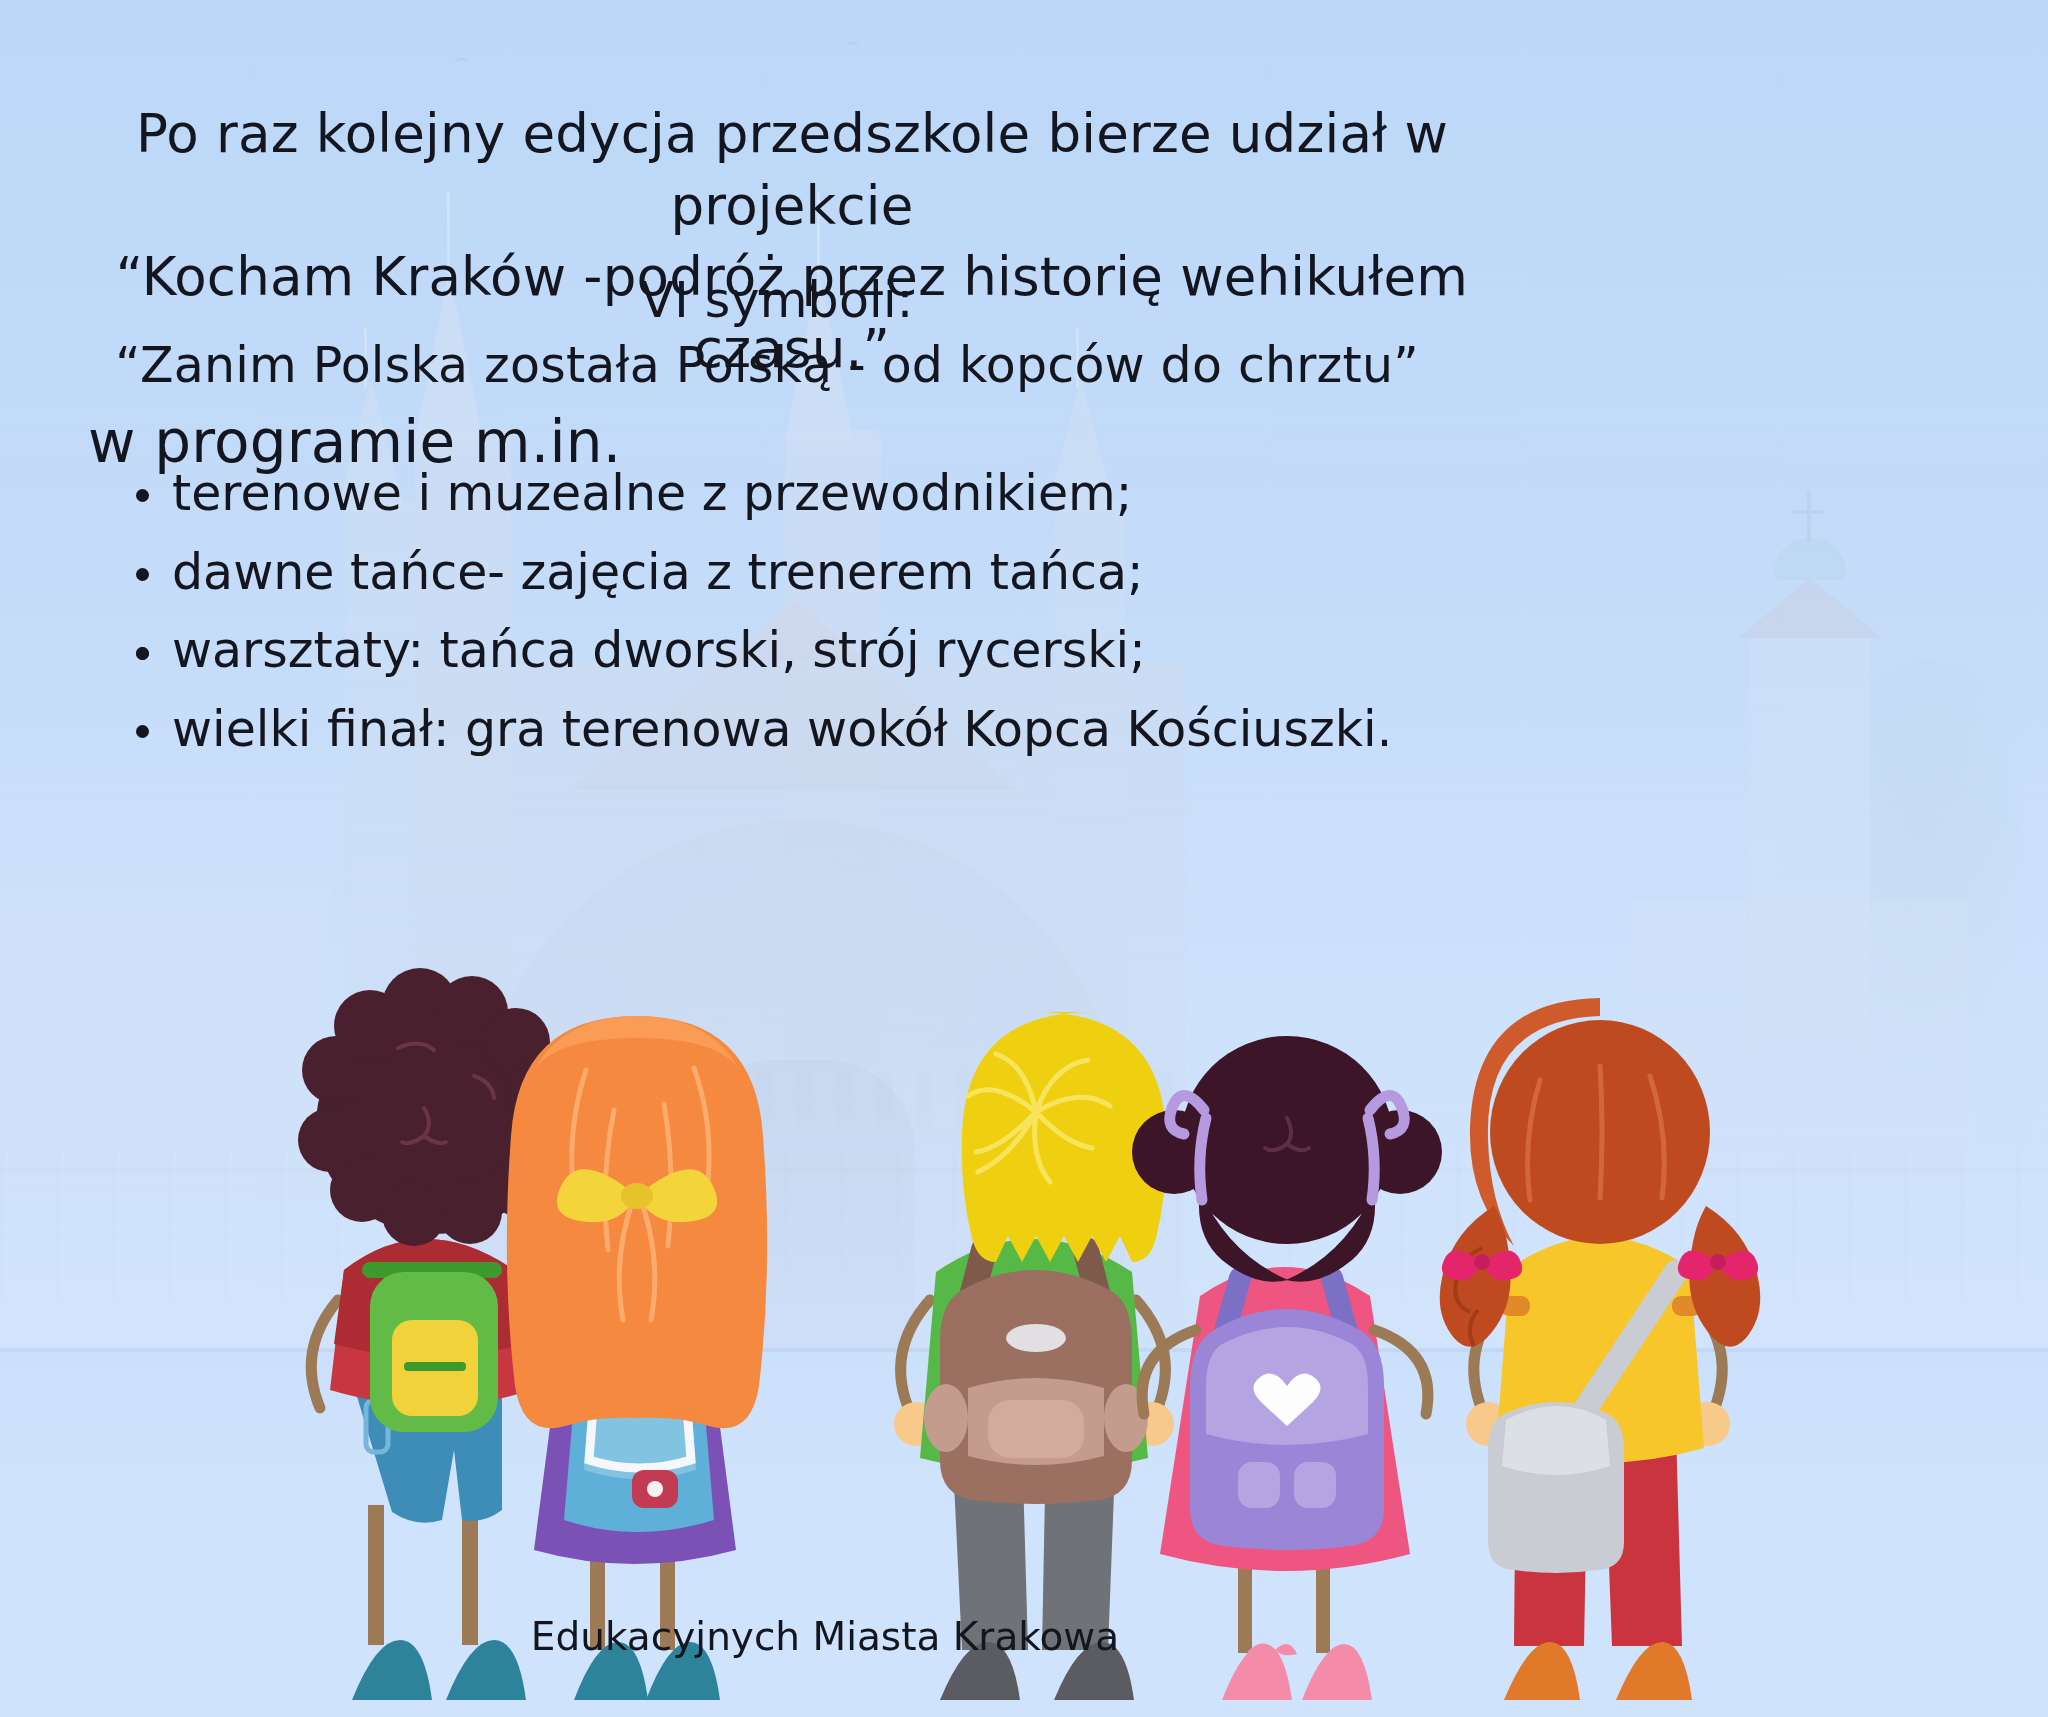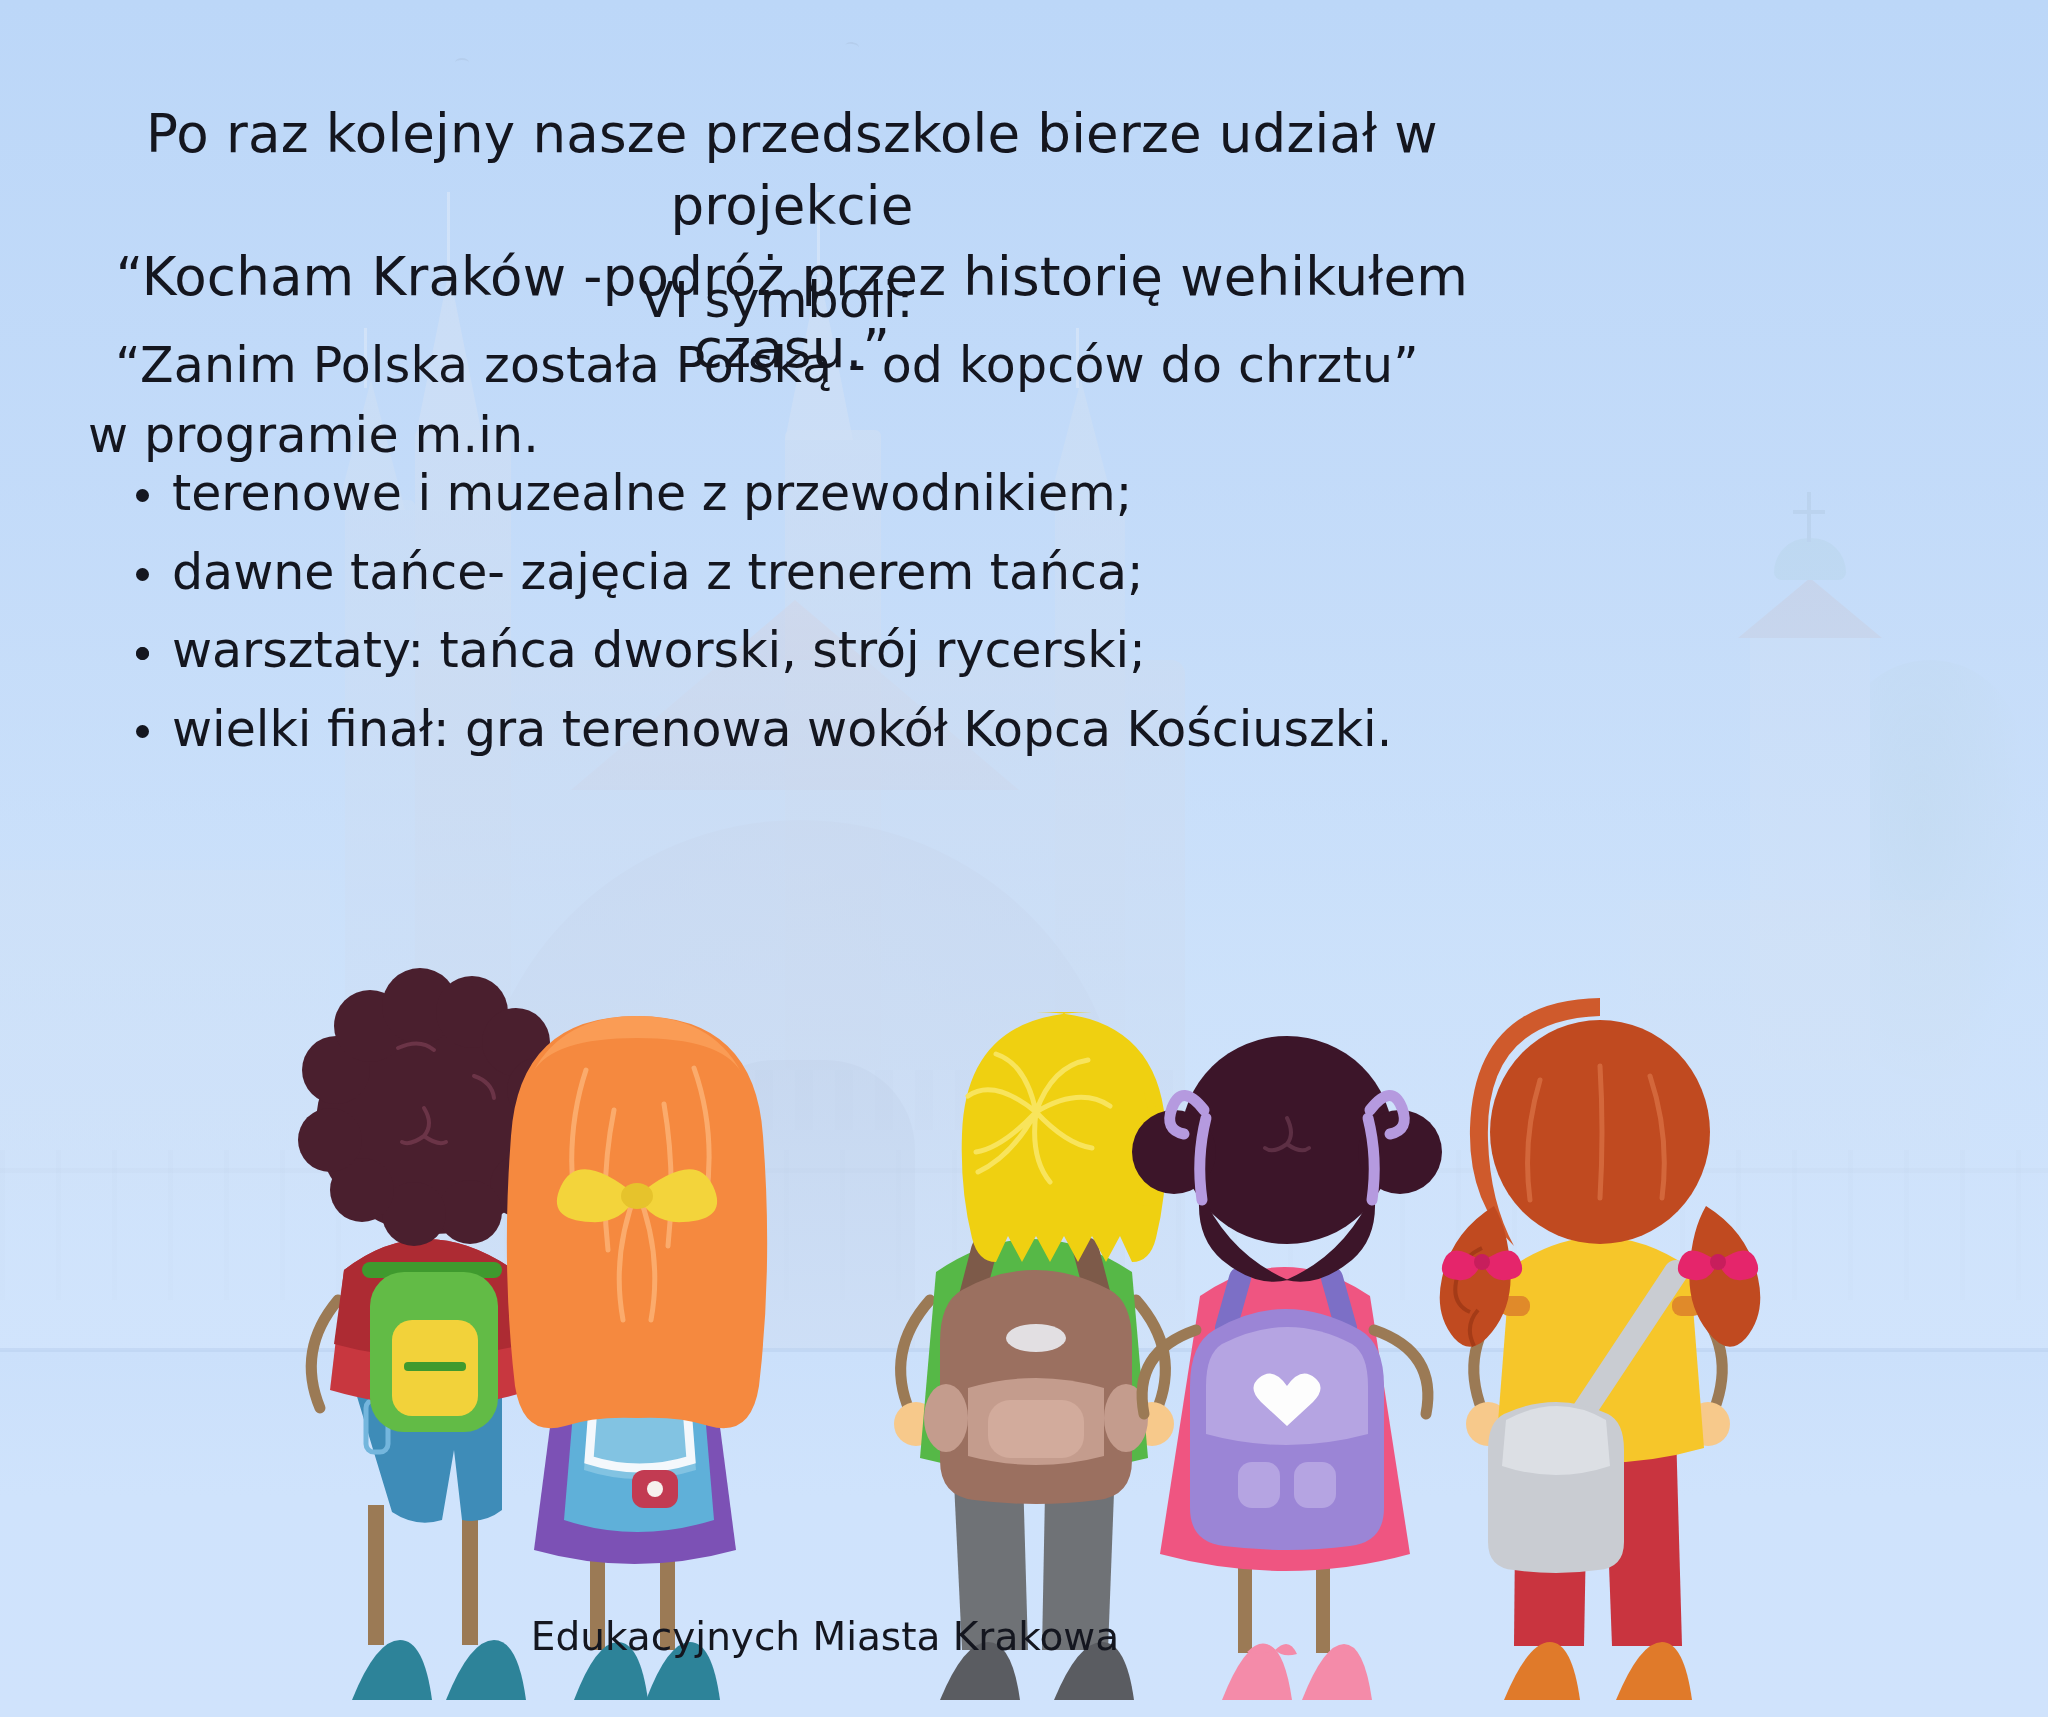--- a/index.html
+++ b/index.html
@@ -65,21 +65,21 @@
   .railbar{position:absolute;left:0;top:1168px;width:2048px;height:5px;background:rgba(110,118,140,.30);opacity:.5;}
   .bird{position:absolute;width:14px;height:7px;opacity:.35;
       border-top:2px solid #8b9ab0;border-radius:50%;}
   
   .textwrap{position:absolute;left:0;top:0;width:1560px;}
   .t-line{color:#14161f;font-weight:400;letter-spacing:.2px;
       font-family:"DejaVu Sans", sans-serif;}
   .title1{position:absolute;left:42px;top:98px;width:1500px;font-size:53px;line-height:1.35;text-align:center;}
   .edition{position:absolute;left:42px;top:268px;width:1470px;font-size:49px;line-height:1.35;text-align:center;}
   .subtitle{position:absolute;left:42px;top:333px;width:1450px;font-size:49px;line-height:1.35;text-align:center;}
-  .prog{position:absolute;left:88px;top:403px;font-size:49px;line-height:1.35;text-align:left;}
+  .prog{position:absolute;left:88px;top:403px;font-size:58px;line-height:1.35;text-align:left;}
   ul.bul{position:absolute;left:120px;top:462px;margin:0;padding:0 0 0 52px;width:1330px;
       list-style:none;}
   ul.bul li{position:relative;font-size:49px;line-height:1.32;color:#14161f;margin:0 0 14px 0;}
   ul.bul li .dot{position:absolute;left:-36px;top:.56em;width:13px;height:13px;border-radius:50%;background:#14161f;}
   .footer{position:absolute;left:60px;top:1608px;width:1530px;text-align:center;
       font-size:39px;line-height:1.5;color:#14161f;}
   .footer span{display:block;}
   
   .kids{position:absolute;left:0;top:0;width:2048px;height:1717px;}
 </style>
@@ -326,21 +326,21 @@
           <path d="M1718 1262 q30 -22 38 -2 q8 18 -14 20 q-16 2 -24 -18 z" fill="#e5256b"></path>
           <circle cx="1718" cy="1262" r="8" fill="#c71e5c"></circle>
         </g>
       </g>
 
     </svg>
   </div>
 
   <div class="textwrap">
     <div class="title1 t-line">
-      <div>Po raz kolejny nasze przedszkole bierze udział w projekcie</div>
+      <div>Po raz kolejny edycja przedszkole bierze udział w projekcie</div>
       <div>“Kocham Kraków -podróż przez historię wehikułem czasu.”</div>
     </div>
 
     <div class="edition t-line">VI symboli:</div>
     <div class="subtitle t-line">“Zanim Polska została Polską - od kopców do chrztu”</div>
     <div class="prog t-line">w programie m.in.</div>
 
     <ul class="bul">
       <li><span class="dot"></span><span>terenowe i muzealne z przewodnikiem;</span></li>
       <li><span class="dot"></span><span>dawne tańce- zajęcia z trenerem tańca;</span></li>

